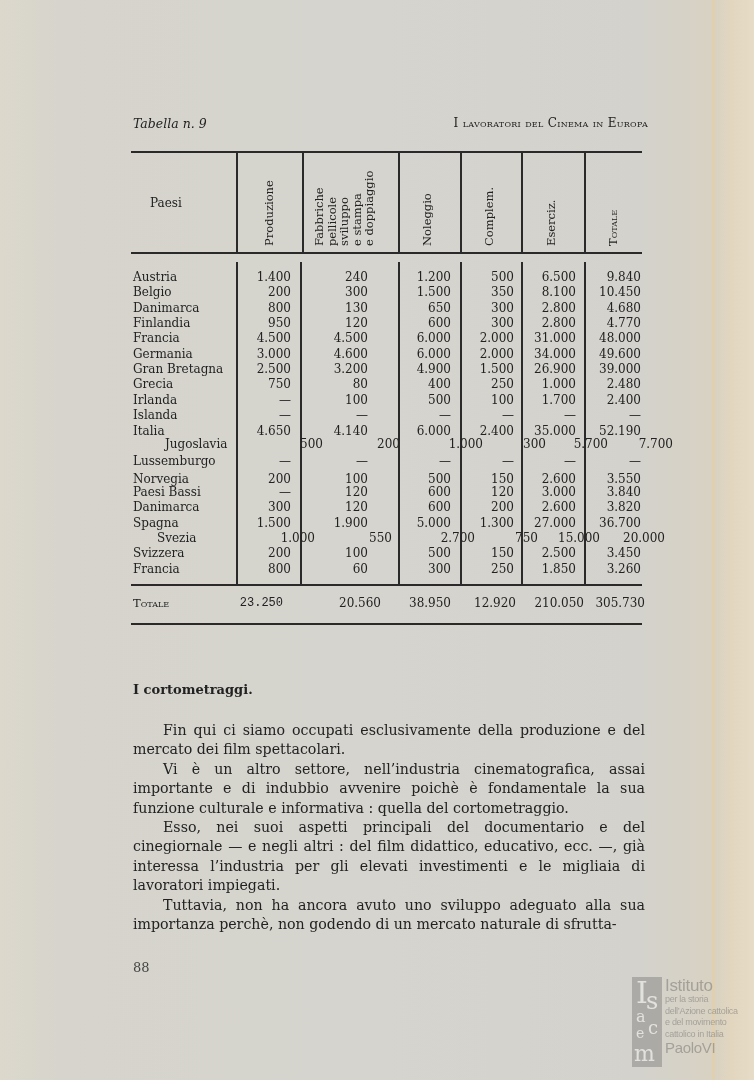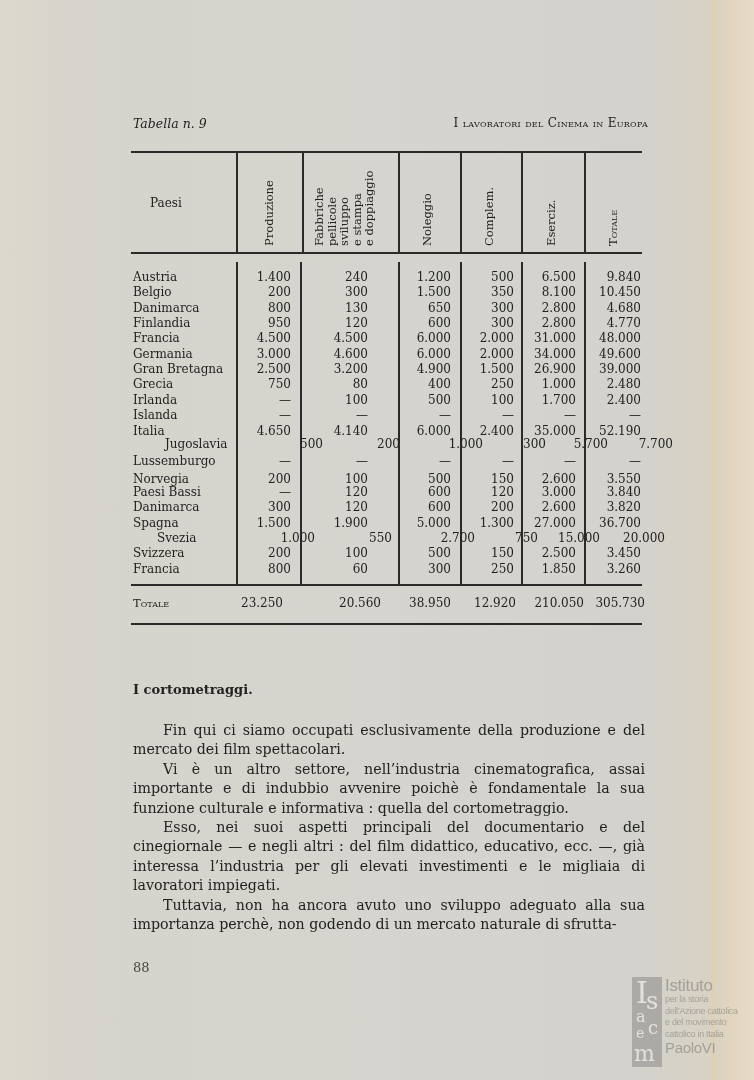--- a/index.html
+++ b/index.html
@@ -267,21 +267,21 @@
         <span class="c2">60</span>
         <span class="c3">300</span>
         <span class="c4">250</span>
         <span class="c5">1.850</span>
         <span class="c6">3.260</span>
       </div>
     </div>
 
   <div class="row tot-row" style="top:596px;">
     <span class="country">Totale</span>
-    <span class="c1" style="right:calc(510px - 150px);">23.250</span>
+    <span class="c1" style="right:calc(510px - 150px);font-family:Liberation Mono, monospace;">23.250</span>
     <span class="c2" style="right:calc(510px - 248px);margin-left:8px;">20.560</span>
     <span class="c3" style="right:calc(510px - 318px);">38.950</span>
     <span class="c4" style="right:calc(510px - 383px);">12.920</span>
     <span class="c5" style="right:calc(510px - 451px);">210.050</span>
     <span class="c6" style="right:calc(510px - 512px);">305.730</span>
   </div>
 </div>
 
 <div class="section-title">I cortometraggi.</div>
 <div class="body-text">

